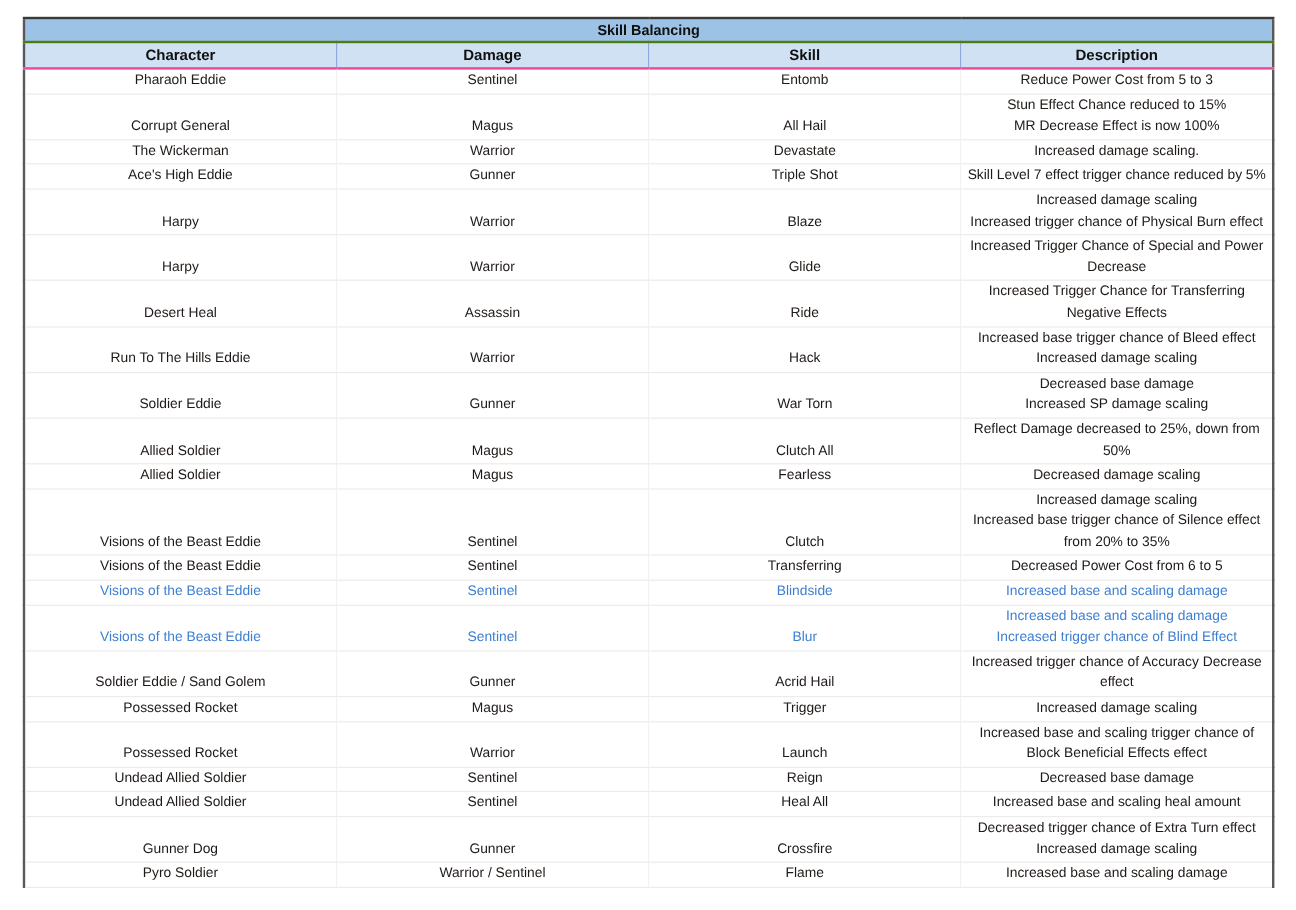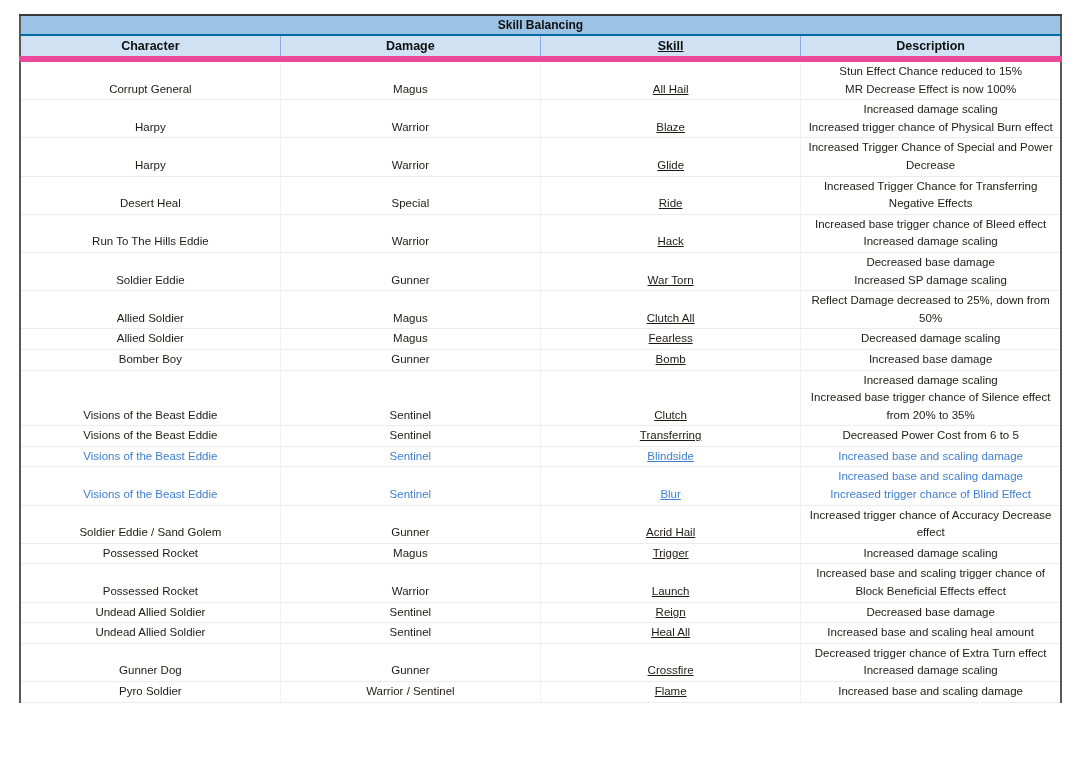--- a/index.html
+++ b/index.html
@@ -36,34 +36,34 @@
     table-layout: fixed;
     width: 1043px;
     border-left: 2px solid #595959;
     border-right: 2px solid #595959;
   }
 
   
   tr.title-row td {
     background: #9CC3E5;
     border-top: 2px solid #3a3a3a;
-    border-bottom: 2px solid #0369a1;
+    border-bottom: 2px solid #4d7c0f;
     text-align: center;
     font-weight: bold;
     font-size: 12px;
     height: 18px;
     line-height: 16px;
     color: #101010;
     padding: 0;
   }
 
   
   tr.header-row th {
     background: #CFE1F2;
-    border-bottom: 6px solid #ec4899;
+    border-bottom: 2px solid #ec4899;
     border-right: 1px solid #8FAADC;
     text-align: center;
     font-weight: bold;
     font-size: 12.5px;
     height: 20px;
     line-height: 18px;
     color: #101010;
     padding: 0 2px;
   }
   tr.header-row th:last-child { border-right: none; text-align: center; }
@@ -80,62 +80,80 @@
     color: #1f1a17;
     background: #ffffff;
     white-space: pre-line;
   }
   td.cell:last-child { border-right: none; }
 
   tr.hl td.cell { color: #3F7FD0; }
 
   .col-character { width: 178px; }
   .col-class     { width: 96px;  }
-  .col-skill     { width: 141px; text-decoration: underline; }
+  .col-skill     { width: 141px; }
   .col-desc      { width: 626px; }
 </style>
 </head>
 <body>
 
 <div id="sheet">
   <div id="table-wrap">
     <table class="skill-table">
       <tbody>
         <tr class="title-row">
           <td colspan="4">Skill Balancing</td>
         </tr>
         <tr class="header-row">
           <th class="col-character">Character</th>
           <th class="col-class">Damage</th>
           <th class="col-skill">Skill</th>
           <th class="col-desc">Description</th>
         </tr>
+      <tr>
+            <td class="cell col-character">Pharaoh Eddie</td>
+            <td class="cell col-class">Sentinel</td>
+            <td class="cell col-skill">Entomb</td>
+            <td class="cell col-description">Reduce Power Cost from 5 to 3</td>
+          </tr>
           <tr>
             <td class="cell col-character">Corrupt General</td>
             <td class="cell col-class">Magus</td>
             <td class="cell col-skill">All Hail</td>
             <td class="cell col-description">Stun Effect Chance reduced to 15%
 MR Decrease Effect is now 100%</td>
           </tr>
           <tr>
+            <td class="cell col-character">The Wickerman</td>
+            <td class="cell col-class">Warrior</td>
+            <td class="cell col-skill">Devastate</td>
+            <td class="cell col-description">Increased damage scaling.</td>
+          </tr>
+          <tr>
+            <td class="cell col-character">Ace's High Eddie</td>
+            <td class="cell col-class">Gunner</td>
+            <td class="cell col-skill">Triple Shot</td>
+            <td class="cell col-description">Skill Level 7 effect trigger chance reduced by 5%</td>
+          </tr>
+          <tr>
             <td class="cell col-character">Harpy</td>
             <td class="cell col-class">Warrior</td>
             <td class="cell col-skill">Blaze</td>
             <td class="cell col-description">Increased damage scaling
 Increased trigger chance of Physical Burn effect</td>
           </tr>
           <tr>
             <td class="cell col-character">Harpy</td>
             <td class="cell col-class">Warrior</td>
             <td class="cell col-skill">Glide</td>
             <td class="cell col-description">Increased Trigger Chance of Special and Power Decrease</td>
           </tr>
           <tr>
             <td class="cell col-character">Desert Heal</td>
-            <td class="cell col-class">Special</td>
+            <td class="cell col-class">Assassin</td>
             <td class="cell col-skill">Ride</td>
             <td class="cell col-description">Increased Trigger Chance for Transferring Negative Effects</td>
           </tr>
           <tr>
             <td class="cell col-character">Run To The Hills Eddie</td>
             <td class="cell col-class">Warrior</td>
             <td class="cell col-skill">Hack</td>
             <td class="cell col-description">Increased base trigger chance of Bleed effect
 Increased damage scaling</td>
           </tr>
@@ -150,26 +168,20 @@
             <td class="cell col-character">Allied Soldier</td>
             <td class="cell col-class">Magus</td>
             <td class="cell col-skill">Clutch All</td>
             <td class="cell col-description">Reflect Damage decreased to 25%, down from 50%</td>
           </tr>
           <tr>
             <td class="cell col-character">Allied Soldier</td>
             <td class="cell col-class">Magus</td>
             <td class="cell col-skill">Fearless</td>
             <td class="cell col-description">Decreased damage scaling</td>
-          </tr>
-          <tr>
-            <td class="cell col-character">Bomber Boy</td>
-            <td class="cell col-class">Gunner</td>
-            <td class="cell col-skill">Bomb</td>
-            <td class="cell col-description">Increased base damage</td>
           </tr>
           <tr>
             <td class="cell col-character">Visions of the Beast Eddie</td>
             <td class="cell col-class">Sentinel</td>
             <td class="cell col-skill">Clutch</td>
             <td class="cell col-description">Increased damage scaling
 Increased base trigger chance of Silence effect from 20% to 35%</td>
           </tr>
           <tr>
             <td class="cell col-character">Visions of the Beast Eddie</td>

